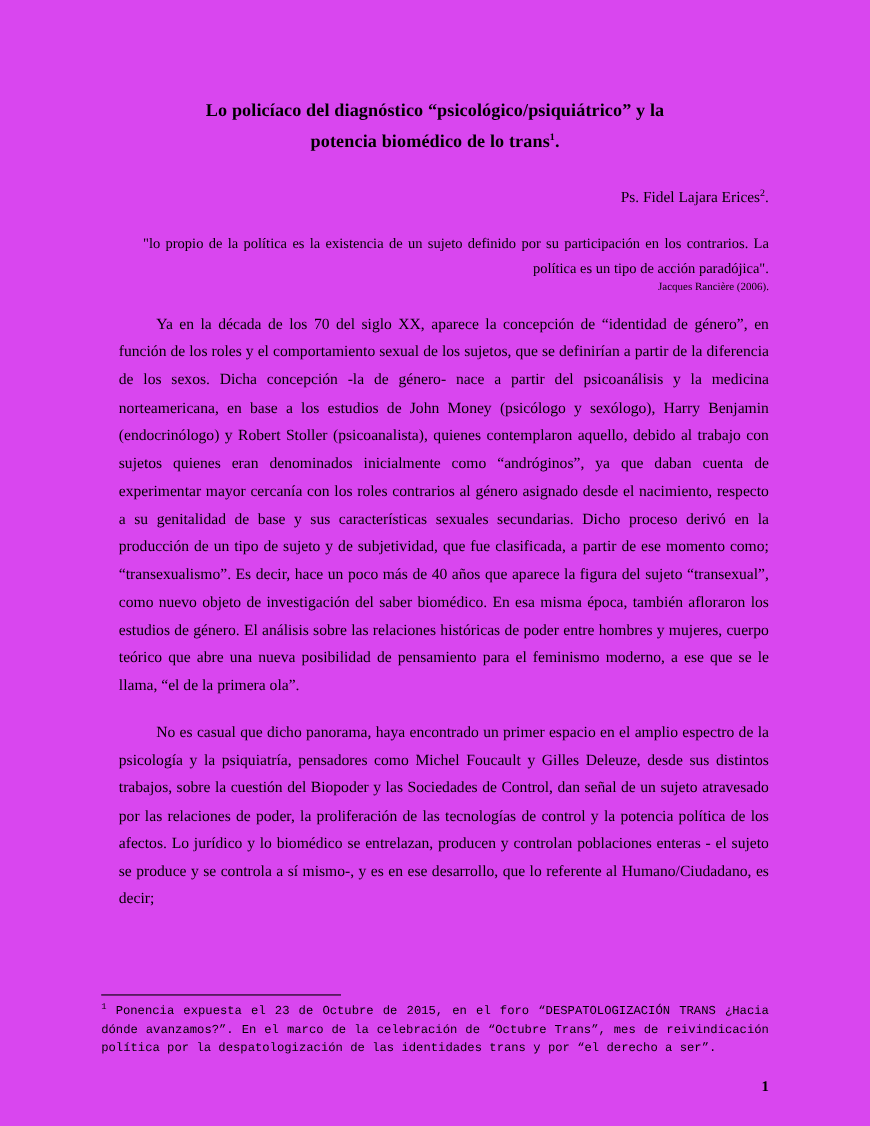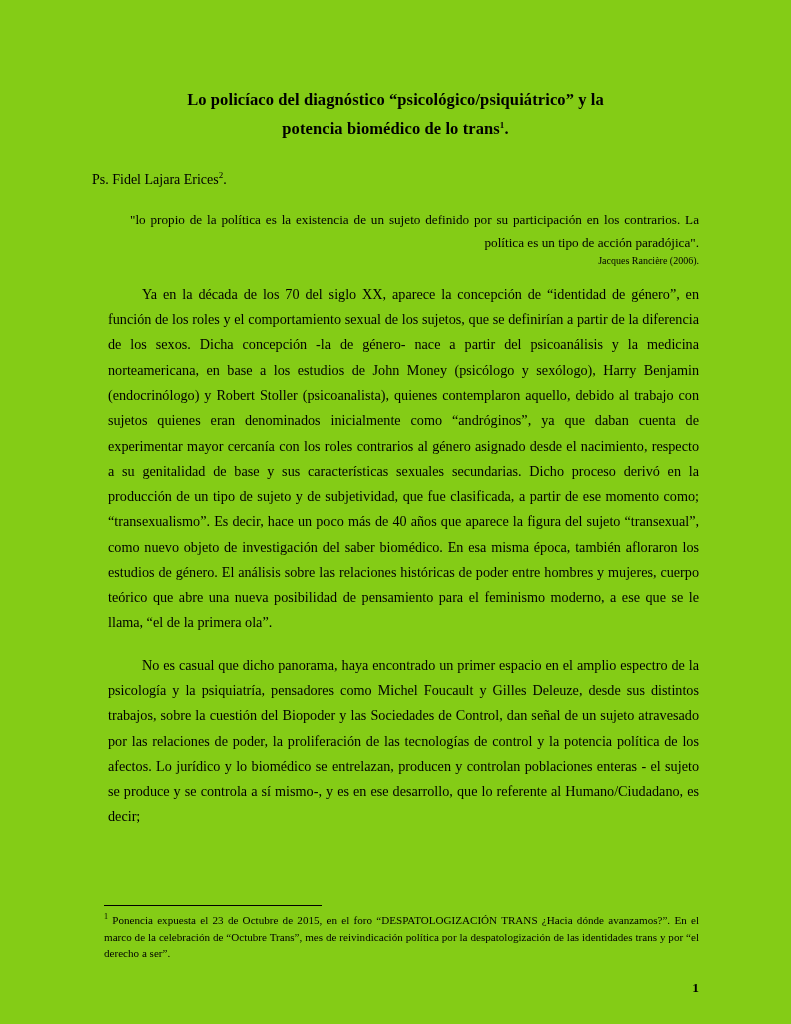--- a/index.html
+++ b/index.html
@@ -8,40 +8,40 @@
     background: #ffffff;
   }
   body {
     font-family: "Liberation Serif", serif;
     color: #000000;
   }
   .page {
     width: 791px;
     height: 1024px;
     position: relative;
-    background: #84cc16;
+    background: #d946ef;
     box-sizing: border-box;
     padding: 62px 92px 30px 92px;
     overflow: hidden;
   }
   .doc-title {
     text-align: center;
     font-weight: bold;
     font-size: 16.5px;
     line-height: 1.75;
     margin: 24px 10px 0 10px;
     letter-spacing: 0.1px;
   }
   .doc-title sup {
     font-size: 9px;
     vertical-align: super;
     font-weight: bold;
   }
   .author {
-    text-align: left;
+    text-align: right;
     font-size: 14px;
     margin-top: 26px;
     font-family: Liberation Serif, serif;
   }
   .author sup {
     font-size: 9px;
     vertical-align: super;
   }
   .epigraph {
     font-size: 13.2px;
@@ -66,23 +66,24 @@
     text-indent: 34px;
   }
   p.body-par + p.body-par {
     margin-top: 17px;
   }
   .par-spacer {
     height: 16px;
   }
   .footnote-area {
     position: absolute;
-    left: 104px;
+    left: 92px;
     right: 92px;
     bottom: 62px;
+    font-family: Liberation Mono, monospace;
   }
   .footnote-rule {
     width: 218px;
     height: 1px;
     background: #000000;
     margin-bottom: 5px;
   }
   .footnote {
     font-size: 11.1px;
     line-height: 1.5;

